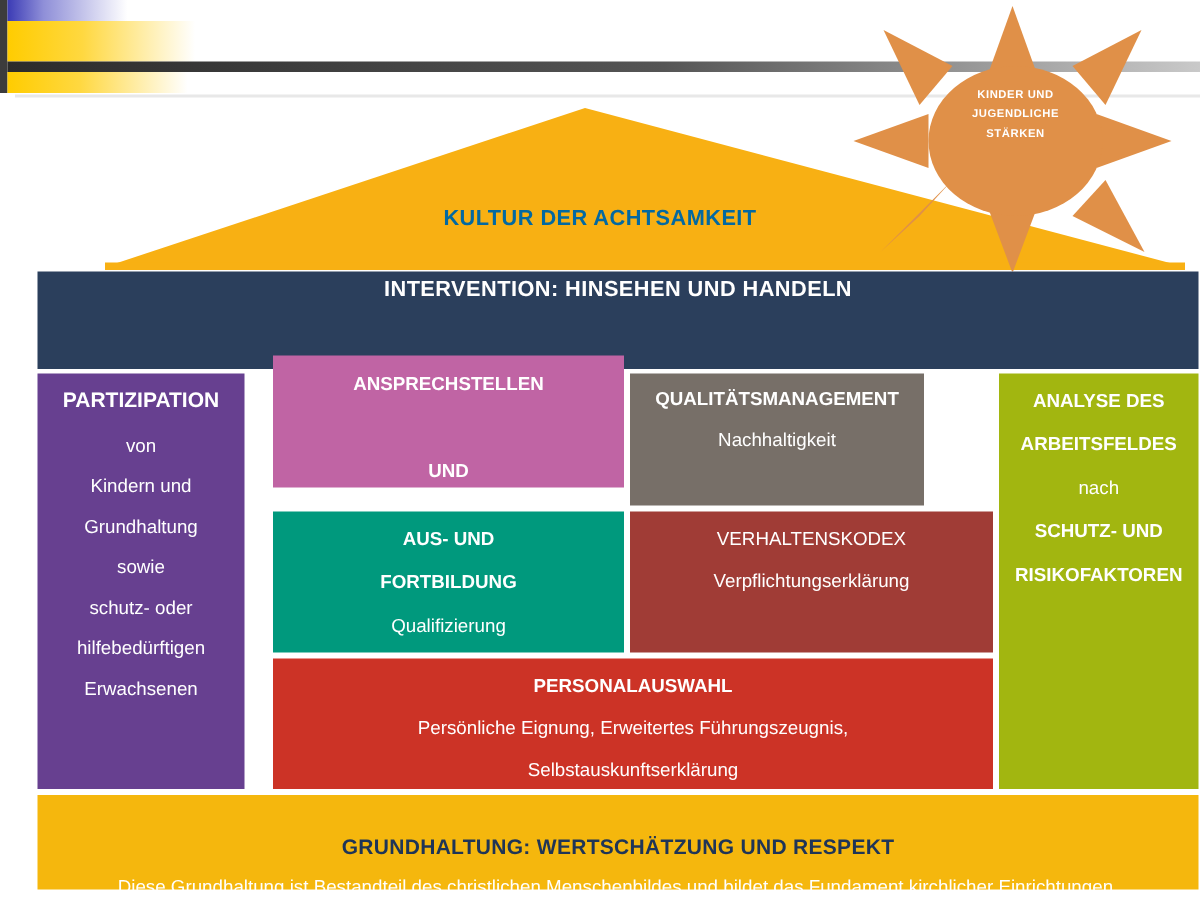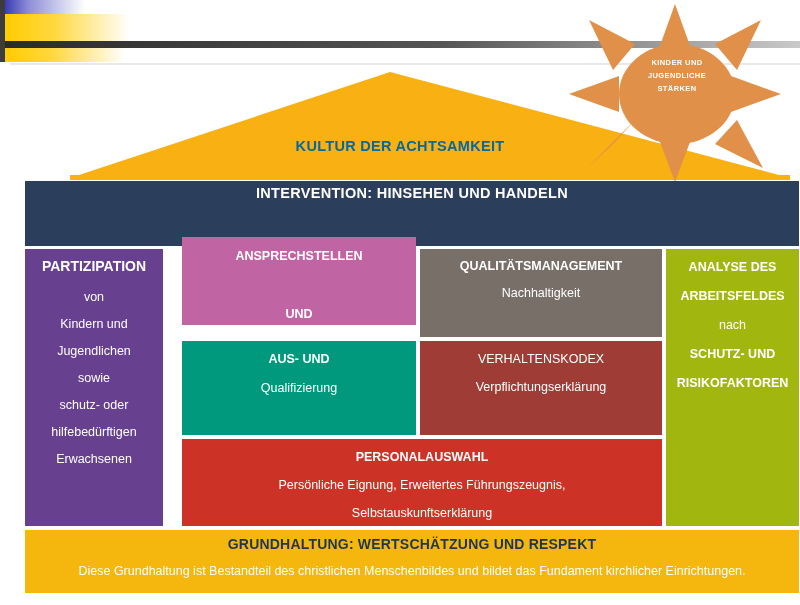--- a/index.html
+++ b/index.html
@@ -141,21 +141,21 @@
     left: 157px; top: 56px;
     width: 234px; height: 88px;
     background: #c064a4;
     font-size: 12.5px;
     line-height: 30px;
     font-weight: bold;
     gap: 28px;
   }
   .qualitaet {
     left: 395px; top: 68px;
-    width: 242px; height: 88px;
+    width: 196px; height: 88px;
     background: #776f68;
     font-size: 12.5px;
     line-height: 27px;
   }
   .qualitaet .head { font-weight: bold; }
   .ausbildung {
     left: 157px; top: 160px;
     width: 234px; height: 94px;
     background: #00997d;
     font-size: 12.5px;
@@ -177,21 +177,21 @@
     font-size: 12.5px;
     line-height: 28px;
   }
   .personal .head { font-weight: bold; }
 
   
   .footer {
     left: 0; top: 349px;
     width: 774px; height: 63px;
     background: #f5b70d;
-    padding: 0 8px;
+    padding: 20px 8px;
   }
   .footer .head {
     color: #1f3557;
     font-size: 14px;
     font-weight: bold;
     line-height: 28px;
     letter-spacing: 0.2px;
   }
   .footer .sub {
     color: #ffffff;
@@ -243,40 +243,41 @@
   <div class="house">
 
     <div class="cell intervention">
       <span class="ln bold">INTERVENTION: HINSEHEN UND HANDELN</span>
     </div>
 
     <div class="cell partizipation">
       <span class="ln head">PARTIZIPATION</span>
       <span class="ln">von</span>
       <span class="ln">Kindern und</span>
-      <span class="ln">Jugendlichen</span>
+      <span class="ln">Grundhaltung</span>
       <span class="ln">sowie</span>
       <span class="ln">schutz- oder</span>
       <span class="ln">hilfebedürftigen</span>
       <span class="ln">Erwachsenen</span>
     </div>
 
     <div class="cell ansprech">
       <span class="ln">ANSPRECHSTELLEN</span>
       <span class="ln">UND</span>
       <span class="ln">PARTIZIPATION</span>
     </div>
 
     <div class="cell qualitaet">
       <span class="ln head">QUALITÄTSMANAGEMENT</span>
       <span class="ln">Nachhaltigkeit</span>
     </div>
 
     <div class="cell ausbildung">
       <span class="ln head">AUS- UND</span>
+      <span class="ln head">FORTBILDUNG</span>
       <span class="ln">Qualifizierung</span>
     </div>
 
     <div class="cell verhalten">
       <span class="ln head">VERHALTENSKODEX</span>
       <span class="ln">Verpflichtungserklärung</span>
     </div>
 
     <div class="cell personal">
       <span class="ln head">PERSONALAUSWAHL</span>

